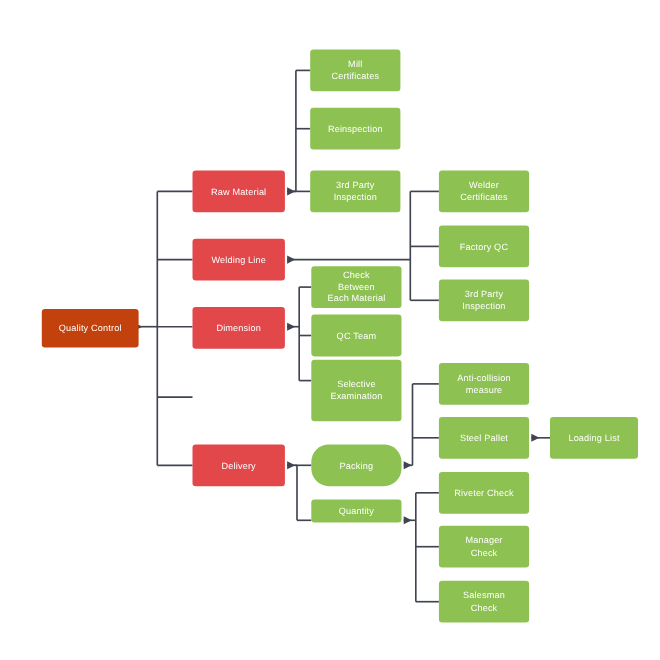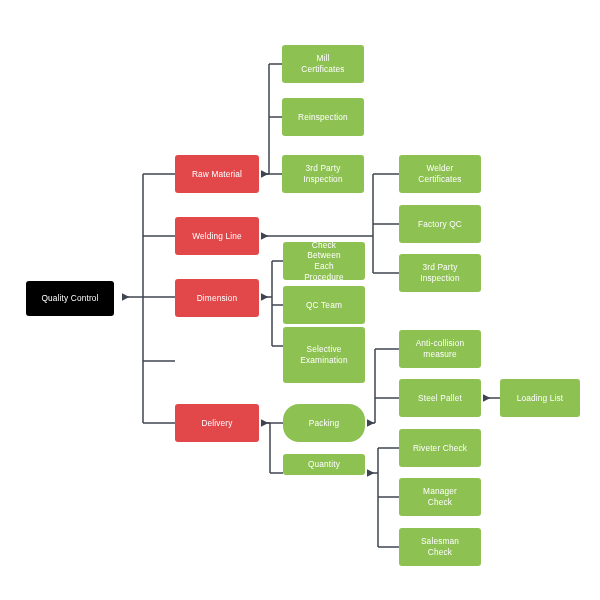--- a/index.html
+++ b/index.html
@@ -31,21 +31,21 @@
     text-align: center;
     border-radius: 3px;
     color: #ffffff;
     font-size: 8.3px;
     line-height: 1.28;
     letter-spacing: 0.15px;
     padding: 2px 12px;
     box-sizing: border-box;
     white-space: pre-line;
   }
-  .node.root   { background: #000000; }
+  .node.root   { background: #c2410c; margin-left: 12px; }
   .node.cat    { background: #e2474a; }
   .node.leaf   { background: #8dc152; }
 </style>
 </head>
 <body>
 
 <div id="canvas">
 
   <svg id="edge-layer" viewBox="0 0 600 600" xmlns="http://www.w3.org/2000/svg">
     <defs>
@@ -115,21 +115,21 @@
   <div class="node leaf" style="left:282px; top:155px; width:82px; height:38px;">3rd Party
 Inspection</div>
 
   <div class="node leaf" style="left:399px; top:155px; width:82px; height:38px;">Welder
 Certificates</div>
   <div class="node leaf" style="left:399px; top:205px; width:82px; height:38px;">Factory QC</div>
   <div class="node leaf" style="left:399px; top:254px; width:82px; height:38px;">3rd Party
 Inspection</div>
 
   <div class="node leaf" style="left:283px; top:242px; width:82px; height:38px;">Check Between
-Each Procedure</div>
+Each Material</div>
   <div class="node leaf" style="left:283px; top:286px; width:82px; height:38px;">QC Team</div>
   <div class="node leaf" style="left:283px; top:327px; width:82px; height:56px;">Selective
 Examination</div>
 
   <div class="node leaf" style="left:399px; top:330px; width:82px; height:38px;">Anti-collision
 measure</div>
   <div class="node leaf" style="left:399px; top:379px; width:82px; height:38px;">Steel Pallet</div>
   <div class="node leaf" style="left:500px; top:379px; width:80px; height:38px;">Loading List</div>
 
   <div class="node leaf" style="left:283px; top:404px; width:82px; height:38px;border-radius:16px;">Packing</div>

